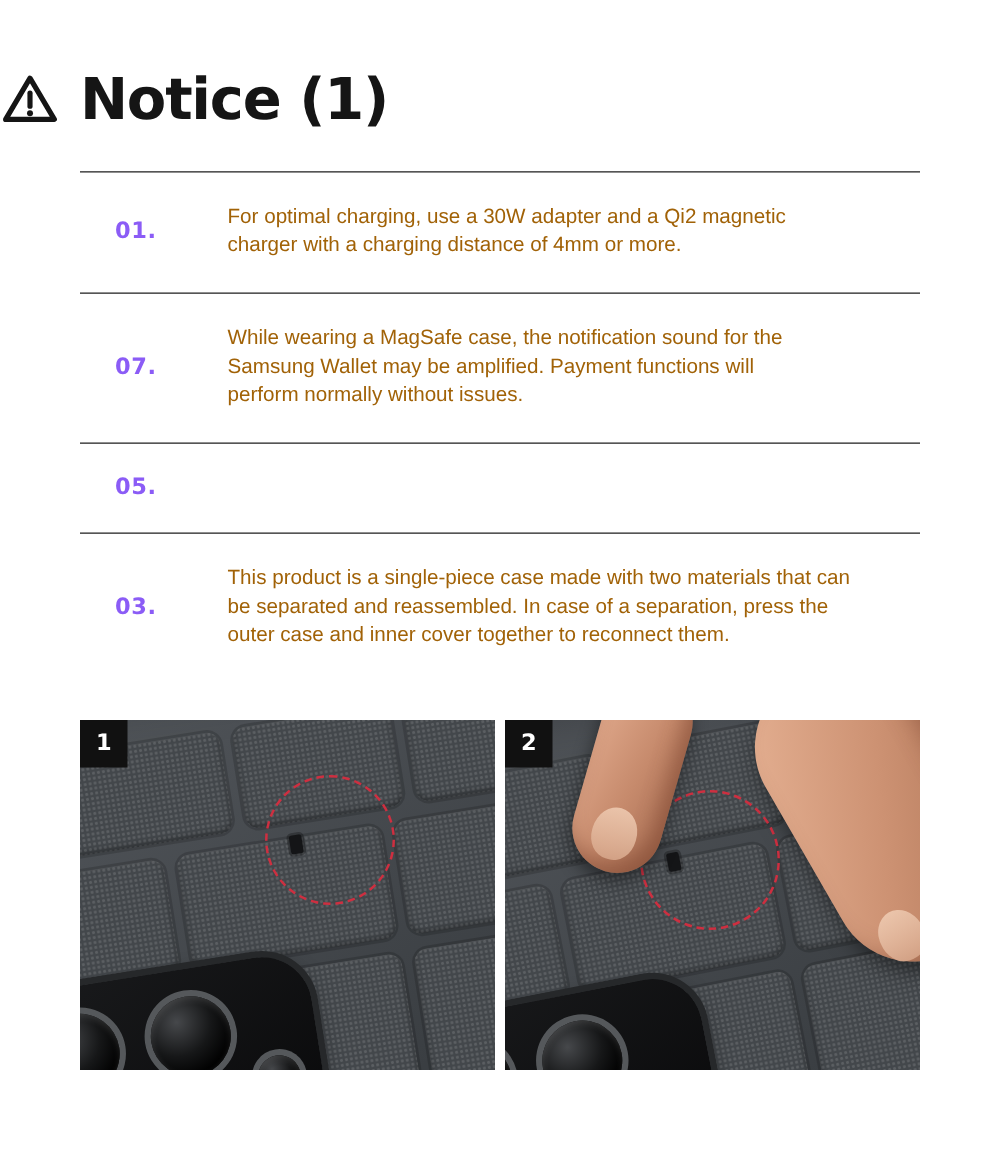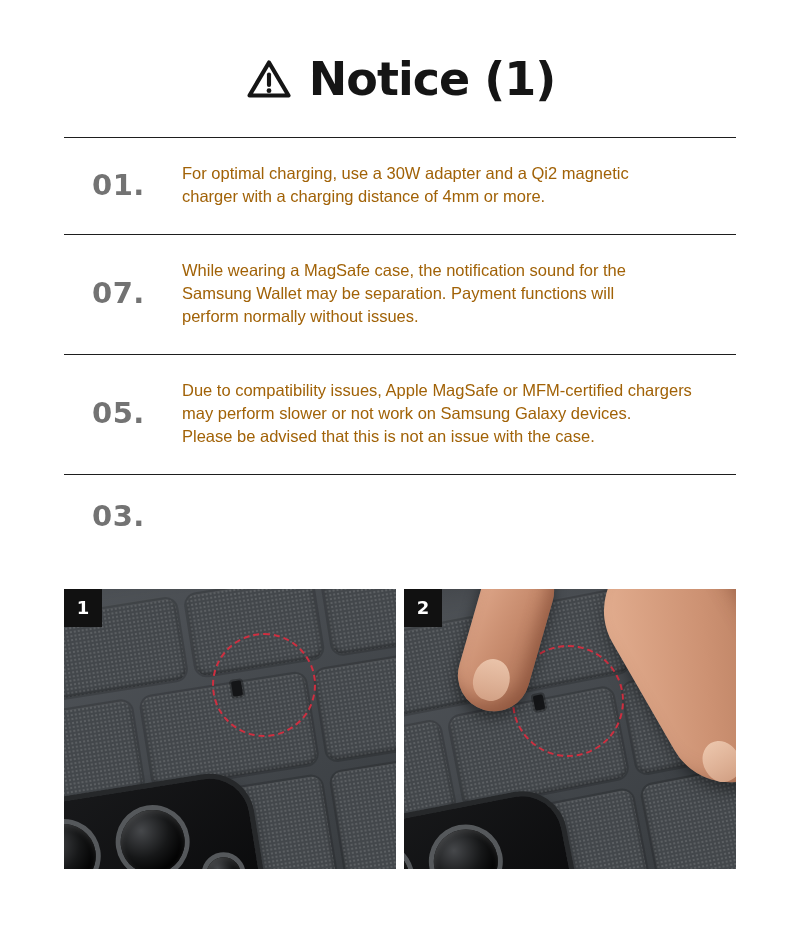--- a/index.html
+++ b/index.html
@@ -8,21 +8,21 @@
     width: 800px; height: 930px;
     background: #ffffff;
     font-family: "Liberation Sans", sans-serif;
     color: #1b1b1b;
     overflow: hidden;
   }
   .page { width: 800px; height: 930px; position: relative; background:#fff; }
 
   
   .header {
-    display: flex; align-items: center; justify-content: center;
+    display: flex; align-items: center; 
     gap: 16px; padding: 54px 0 32px;
   }
   .warn-icon { display: inline-flex; }
   .title {
     margin: 0;
     font-family: "DejaVu Sans", sans-serif;
     font-weight: bold;
     font-size: 46px;
     letter-spacing: -1px;
     color: #151515;
@@ -32,21 +32,21 @@
   
   .notice-list { margin: 0 64px; }
   .notice-item {
     display: flex; align-items: center;
     border-top: 1px solid #1e1e1e;
     padding: 24px 0 26px;
   }
   .notice-num {
     flex: none; width: 118px; padding-left: 28px;
     font-family: "DejaVu Sans", sans-serif;
-    font-weight: bold; font-size: 29px; color: #737373;
+    font-weight: bold; font-size: 18px; color: #8b5cf6;
     letter-spacing: 0.5px;
   }
   .notice-text {
     margin: 0; font-size: 16.5px; line-height: 23px;
     color: #a16207; white-space: pre-line;
   }
 
   
   .figures { display: flex; gap: 8px; margin: 30px 64px 0; }
   .figure { position: relative; flex: 1; height: 280px; margin: 0; }
@@ -170,33 +170,33 @@
 
     <section class="notice-item">
       <div class="notice-num">01.</div>
       <p class="notice-text">For optimal charging, use a 30W adapter and a Qi2 magnetic
 charger with a charging distance of 4mm or more.</p>
     </section>
 
     <section class="notice-item">
       <div class="notice-num">07.</div>
       <p class="notice-text">While wearing a MagSafe case, the notification sound for the
-Samsung Wallet may be separation. Payment functions will
+Samsung Wallet may be amplified. Payment functions will
 perform normally without issues.</p>
     </section>
 
     <section class="notice-item">
       <div class="notice-num">05.</div>
-      <p class="notice-text">Due to compatibility issues, Apple MagSafe or MFM-certified chargers
-may perform slower or not work on Samsung Galaxy devices.
-Please be advised that this is not an issue with the case.</p>
     </section>
 
     <section class="notice-item">
       <div class="notice-num">03.</div>
+      <p class="notice-text">This product is a single-piece case made with two materials that can
+be separated and reassembled. In case of a separation, press the
+outer case and inner cover together to reconnect them.</p>
     </section>
 
   </main>
 
   <div class="figures">
 
     <figure class="figure">
       <div class="photo photo-1">
         <div class="table"></div>
         <div class="case">

